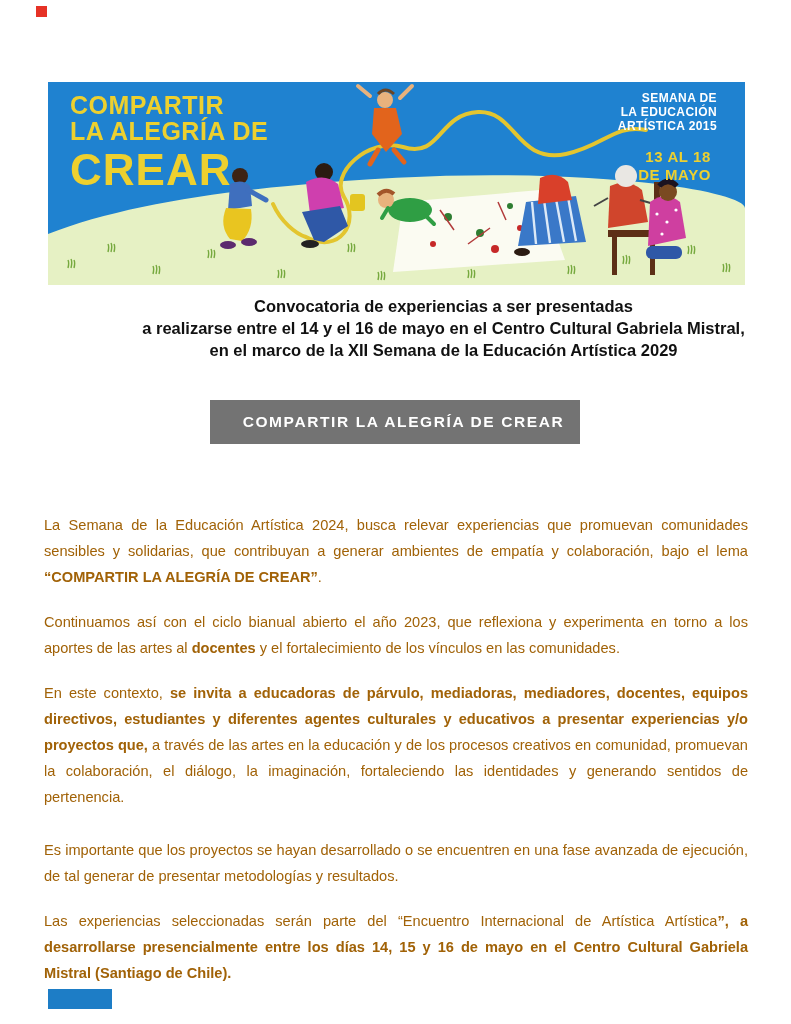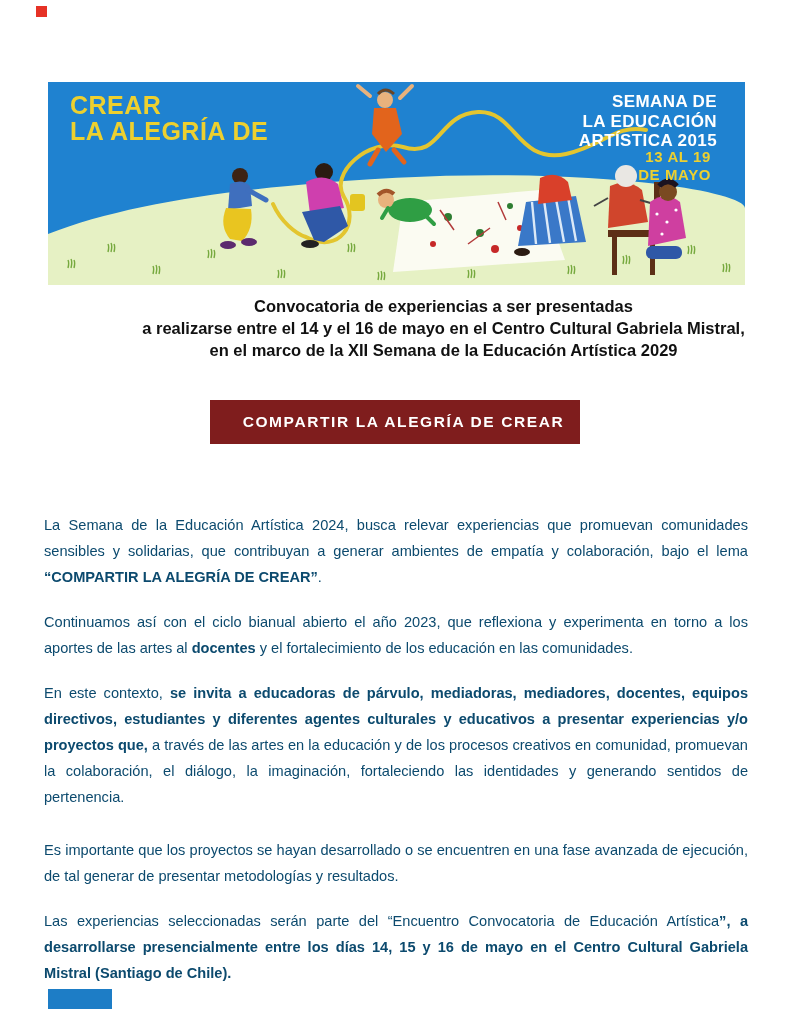--- a/index.html
+++ b/index.html
@@ -12,35 +12,35 @@
   .artifact.red-sq{left:36px;top:6px;width:11px;height:11px;}
   .artifact.blue-bar{left:48px;top:989px;width:64px;height:20px;}
 
   
   .banner{position:absolute;left:48px;top:82px;width:697px;height:203px;overflow:hidden;}
   .banner svg{display:block;}
   .banner-text{position:absolute;pointer-events:none;}
   .slogan{left:22px;top:10px;font-weight:700;line-height:1.05;letter-spacing:.5px;}
   .slogan .line{font-size:25px;}
   .slogan .line:nth-child(3){font-size:44px;letter-spacing:1px;margin-top:2px;}
-  .event{right:28px;top:10px;text-align:right;font-weight:700;font-size:17px;line-height:1.15;letter-spacing:.4px;}
+  .event{right:28px;top:10px;text-align:right;font-weight:700;font-size:12px;line-height:1.15;letter-spacing:.4px;}
   .edate{right:34px;top:66px;text-align:right;font-weight:700;font-size:15px;line-height:1.2;letter-spacing:.6px;}
 
   
   .heading{position:absolute;left:0;top:295px;width:791px;text-align:center;
     font-weight:700;font-size:16.5px;line-height:22px;color:#111;padding-left:48px;}
 
   
   .cta{position:absolute;left:210px;top:400px;width:370px;height:44px;
     display:flex;align-items:center;justify-content:center;border:none;cursor:pointer;
     color:#ffffff;font-family:"Liberation Sans",sans-serif;font-weight:700;font-size:15.5px;letter-spacing:1.6px;}
 
   
   .bodytext{position:absolute;left:44px;top:512px;width:704px;
-    font-size:14.6px;line-height:26px;text-align:justify;color:#0c4a6e;}
+    font-size:14.6px;line-height:26px;text-align:justify;color:#a16207;}
   .bodytext p{margin:0 0 19px 0;}
   .bodytext p:nth-child(4){margin-top:27px;}
   .bodytext strong{font-weight:700;}
 </style>
 </head>
 <body>
 
 <div class="page">
 
   <div class="artifact red-sq" style="background-color: rgb(230, 50, 38);"></div>
@@ -141,44 +141,45 @@
         <circle cx="609" cy="132" r="1.6" fill="#fff"></circle>
         <circle cx="619" cy="140" r="1.6" fill="#fff"></circle>
         <circle cx="628" cy="128" r="1.6" fill="#fff"></circle>
         <circle cx="614" cy="152" r="1.6" fill="#fff"></circle>
         <circle cx="620" cy="110" r="9" fill="#7a4a21"></circle>
         <path d="M611,104 q9,-9 18,0" fill="none" stroke="#1c1320" stroke-width="5"></path>
       </g>
     </svg>
 
     <div class="banner-text slogan" style="color: rgb(237, 208, 47);">
+        <div class="line">COMPARTIR</div>
+        <div class="line">LA ALEGRÍA DE</div>
         <div class="line">CREAR</div>
-        <div class="line">LA ALEGRÍA DE</div>
       </div>
     <div class="banner-text event" style="color: rgb(255, 255, 255);">
         <div class="line">SEMANA DE</div>
         <div class="line">LA EDUCACIÓN</div>
         <div class="line">ARTÍSTICA 2015</div>
       </div>
     <div class="banner-text edate" style="color: rgb(237, 208, 47);">
-        <div class="line">13 AL 19</div>
+        <div class="line">13 AL 18</div>
         <div class="line">DE MAYO</div>
       </div>
   </div>
 
   <div class="heading">
       <div class="line">Convocatoria de experiencias a ser presentadas</div>
       <div class="line">a realizarse entre el 14 y el 16 de mayo en el Centro Cultural Gabriela Mistral,</div>
       <div class="line">en el marco de la XII Semana de la Educación Artística 2029</div>
     </div>
 
-  <button class="cta" style="background-color: #7f1d1d; padding-left: 23px;">COMPARTIR LA ALEGRÍA DE CREAR</button>
+  <button class="cta" style="background-color: #737373; padding-left: 23px;">COMPARTIR LA ALEGRÍA DE CREAR</button>
 
   <div class="bodytext">
       <p><span>La Semana de la Educación Artística 2024, busca relevar experiencias que promuevan comunidades sensibles y solidarias, que contribuyan a generar ambientes de empatía y colaboración, bajo el lema </span><strong>“COMPARTIR LA ALEGRÍA DE CREAR”</strong><span>.</span></p>
-      <p><span>Continuamos así con el ciclo bianual abierto el año 2023, que reflexiona y experimenta en torno a los aportes de las artes al </span><strong>docentes</strong><span> y el fortalecimiento de los educación en las comunidades.</span></p>
+      <p><span>Continuamos así con el ciclo bianual abierto el año 2023, que reflexiona y experimenta en torno a los aportes de las artes al </span><strong>docentes</strong><span> y el fortalecimiento de los vínculos en las comunidades.</span></p>
       <p><span>En este contexto, </span><strong>se invita a educadoras de párvulo, mediadoras, mediadores, docentes, equipos directivos, estudiantes y diferentes agentes culturales y educativos a presentar experiencias y/o proyectos que,</strong><span> a través de las artes en la educación y de los procesos creativos en comunidad, promuevan la colaboración, el diálogo, la imaginación, fortaleciendo las identidades y generando sentidos de pertenencia.</span></p>
       <p><span>Es importante que los proyectos se hayan desarrollado o se encuentren en una fase avanzada de ejecución, de tal generar de presentar metodologías y resultados.</span></p>
-      <p><span>Las experiencias seleccionadas serán parte del “Encuentro Convocatoria de Educación Artística</span><strong>”, a desarrollarse presencialmente entre los días 14, 15 y 16 de mayo en el Centro Cultural Gabriela Mistral (Santiago de Chile).</strong></p>
+      <p><span>Las experiencias seleccionadas serán parte del “Encuentro Internacional de Artística Artística</span><strong>”, a desarrollarse presencialmente entre los días 14, 15 y 16 de mayo en el Centro Cultural Gabriela Mistral (Santiago de Chile).</strong></p>
     </div>
 
   <div class="artifact blue-bar" style="background-color: rgb(29, 125, 198);"></div>
 </div>
 
 </body></html>

